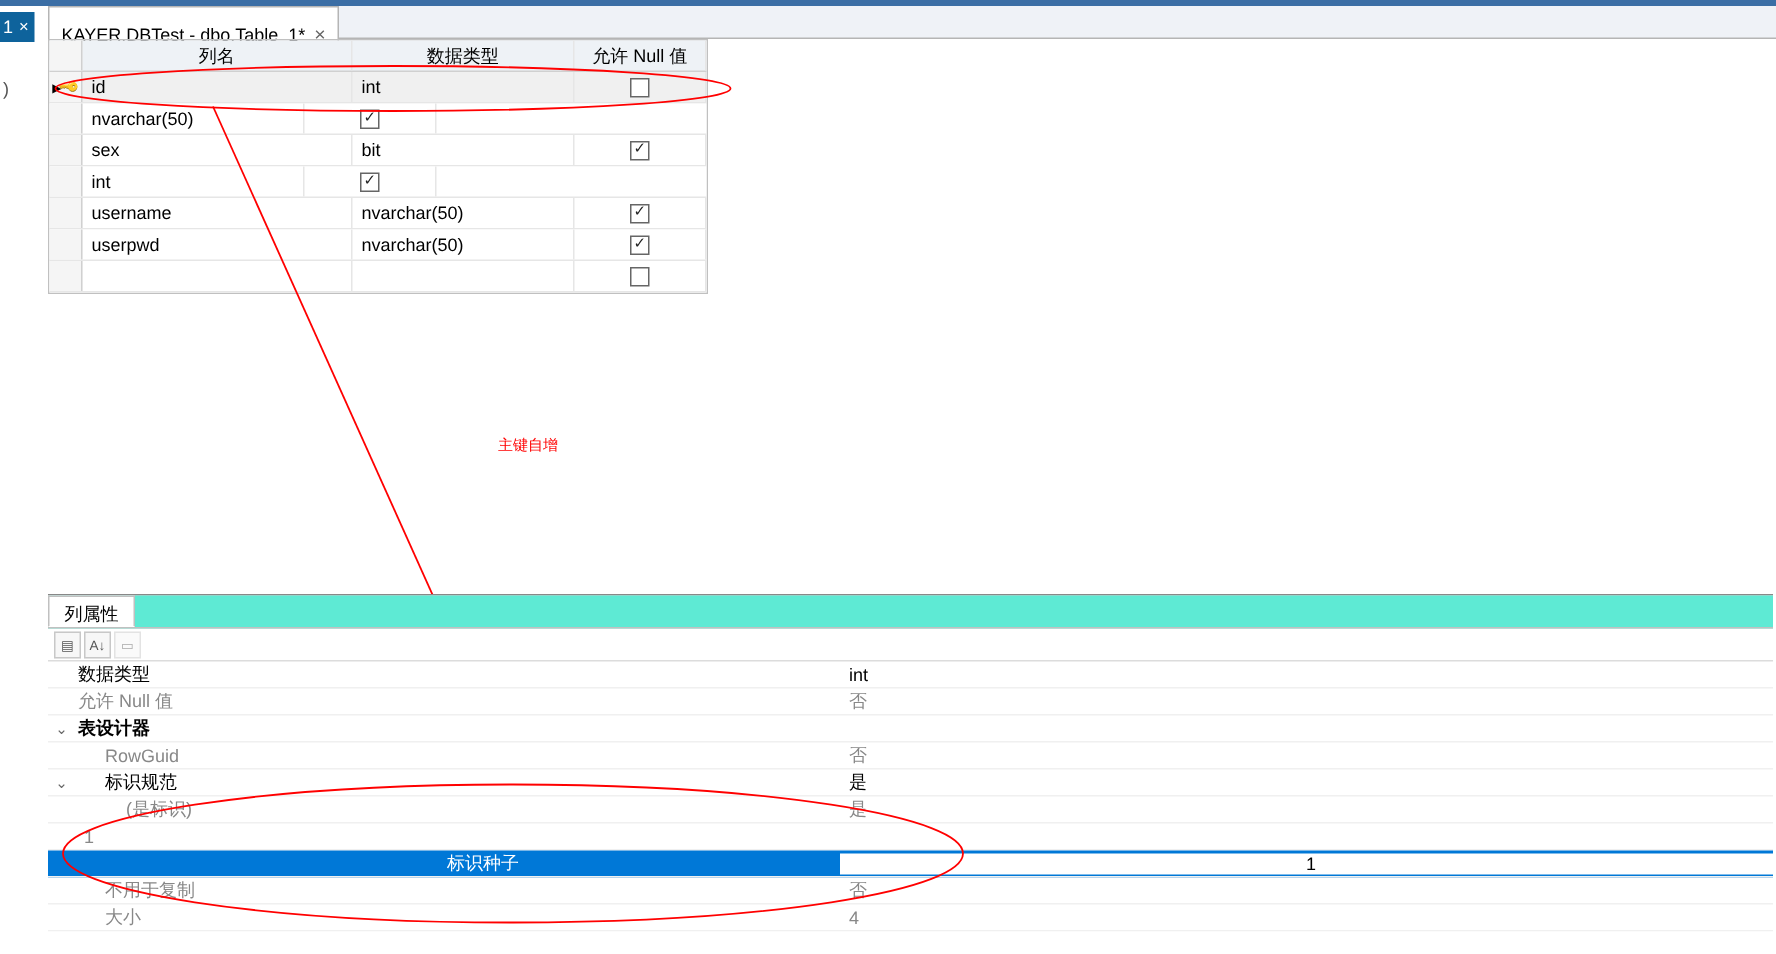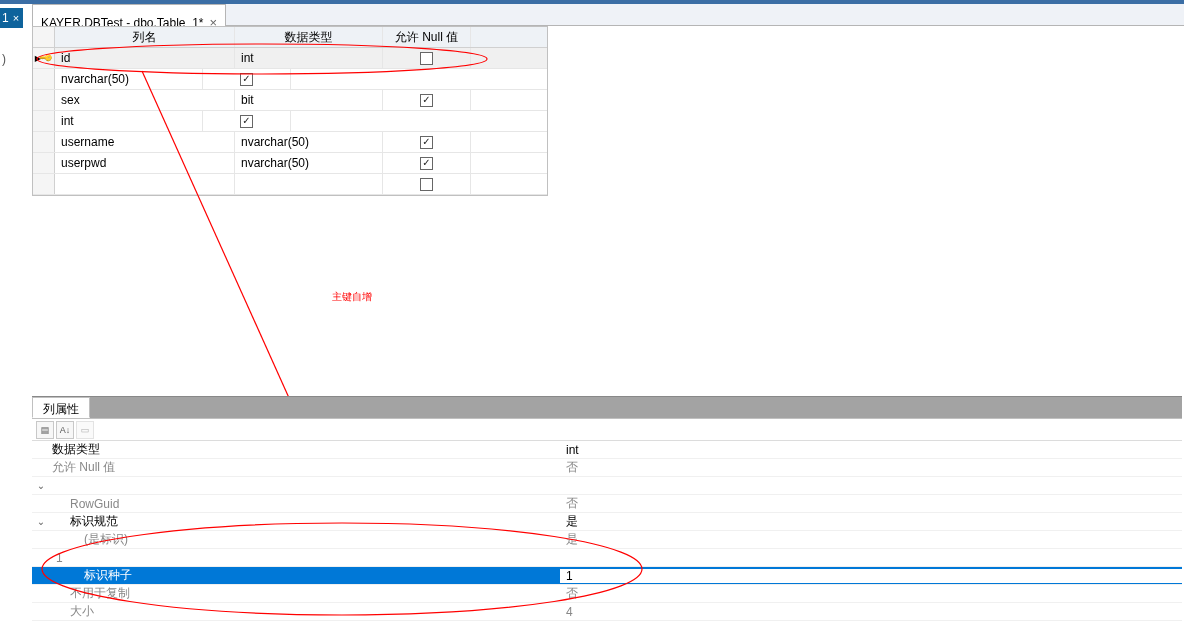--- a/index.html
+++ b/index.html
@@ -9,55 +9,55 @@
 
 .partial-tab { position: absolute; left: 0; top: 4px; background: #0e639c; color: #fff; padding: 2px 4px 2px 2px; height: 20px; display: flex; align-items: center; }
 .partial-tab .close { margin-left: 4px; font-size: 11px; }
 
 .tabbar { height: 22px; background: #eff2f7; border-bottom: 1px solid #b5b5b5; position: relative; margin-left: 32px; }
 .tab { position: absolute; left: 0; top: 0; height: 37px; background: #fff; border: 1px solid #b5b5b5; border-bottom: 1px solid #fff; padding: 2px 8px; display: flex; align-items: center; gap: 6px; }
 .tab-close { color: #666; font-size: 13px; line-height: 1; }
 
 .main-wrap { position: absolute; left: 32px; top: 26px; right: 2px; bottom: 0; }
 
-.grid { width: 516px; border: 1px solid #c0c0c0; }
+.grid { width: 440px; border: 1px solid #c0c0c0; }
 .grid-head, .grid-row { display: flex; height: 21px; align-items: center; }
 .grid-head { background: #eef2f6; border-bottom: 1px solid #d0d0d0; }
 .grid-head .cell { text-align: center; }
 .grid-row { border-bottom: 1px solid #e6e6e6; background: #fff; }
 .grid-row.sel { background: #f0f0f0; }
 .rowhdr { width: 22px; border-right: 1px solid #d0d0d0; display: flex; justify-content: center; align-items: center; background: #f5f5f5; height: 100%; }
 .cell { padding: 0 6px; border-right: 1px solid #e6e6e6; height: 100%; display: flex; align-items: center; }
 .col-name { width: 180px; }
 .col-type { width: 148px; }
 .col-null { width: 88px; justify-content: center; }
 .chk { width: 13px; height: 13px; border: 1px solid #666; background: #fff; display: inline-flex; justify-content: center; align-items: center; font-size: 10px; line-height: 1; color: #222; }
 
 .key-icon { font-size: 9px; color: #9a7d2e; transform: rotate(45deg); display: inline-block; }
 .row-arrow { font-size: 8px; color: #000; }
 
 .annotation-text { position: absolute; color: #ff0000; font-size: 10px; }
 .svg-overlay { position: absolute; left: 0; top: 0; pointer-events: none; }
 
 .props-panel { position: absolute; left: 0; right: 0; bottom: 0; height: 240px; border-top: 1px solid #888; background: #fff; }
-.props-tabbar { height: 22px; background: #a3a3a3; border-bottom: 1px solid #c0c0c0; display: flex; }
+.props-tabbar { height: 22px; background: #5eead4; border-bottom: 1px solid #c0c0c0; display: flex; }
 .props-tab { padding: 3px 10px; background: #fff; border: 1px solid #c0c0c0; border-bottom: 1px solid #fff; }
 .props-toolbar { height: 22px; border-bottom: 1px solid #dcdcdc; display: flex; align-items: center; padding: 0 4px; gap: 2px; }
 .tbtn { width: 18px; height: 18px; border: 1px solid #c8c8c8; background: #f7f7f7; display: flex; justify-content: center; align-items: center; font-size: 9px; color: #555; }
 
 .props-grid { overflow: hidden; }
 .prow { display: flex; height: 18px; align-items: center; border-bottom: 1px solid #f0f0f0; }
 .prow .exp { width: 18px; text-align: center; color: #666; font-size: 10px; }
 .prow .pname { flex: 0 0 510px; padding-left: 2px; }
 .prow .pval { flex: 1; padding-left: 6px; }
 .prow.bold .pname { font-weight: bold; }
 .prow.dim .pname, .prow.dim .pval { color: #888; }
 .prow.indent1 .pname { padding-left: 20px; }
 .prow.indent2 .pname { padding-left: 34px; }
-.prow.selected { background: #0078d7; color: #fff; }
+.prow.selected { background: #0078d7; color: #fff; text-align: center; }
 .prow.selected .pname, .prow.selected .pval { color: #fff; }
 .prow.selected .pval { background: #fff; color: #000; }
 
 .left-edge { position: absolute; left: 0; top: 4px; width: 32px; bottom: 0; background: #fff; }
 .left-edge .paren { position: absolute; left: 2px; top: 48px; font-size: 12px; color: #555; }
 </style>
 </head>
 <body>
 
 <div class="topbar"></div>
@@ -169,20 +169,21 @@
           <div class="pname">数据类型</div>
           <div class="pval">int</div>
         </div>
         <div class="prow dim">
           <div class="exp"></div>
           <div class="pname">允许 Null 值</div>
           <div class="pval">否</div>
         </div>
         <div class="prow bold">
           <div class="exp">⌄</div>
+          <div class="pname">表设计器</div>
           <div class="pval"></div>
         </div>
         <div class="prow dim indent1">
           <div class="exp"></div>
           <div class="pname">RowGuid</div>
           <div class="pval">否</div>
         </div>
         <div class="prow indent1">
           <div class="exp">⌄</div>
           <div class="pname">标识规范</div>

